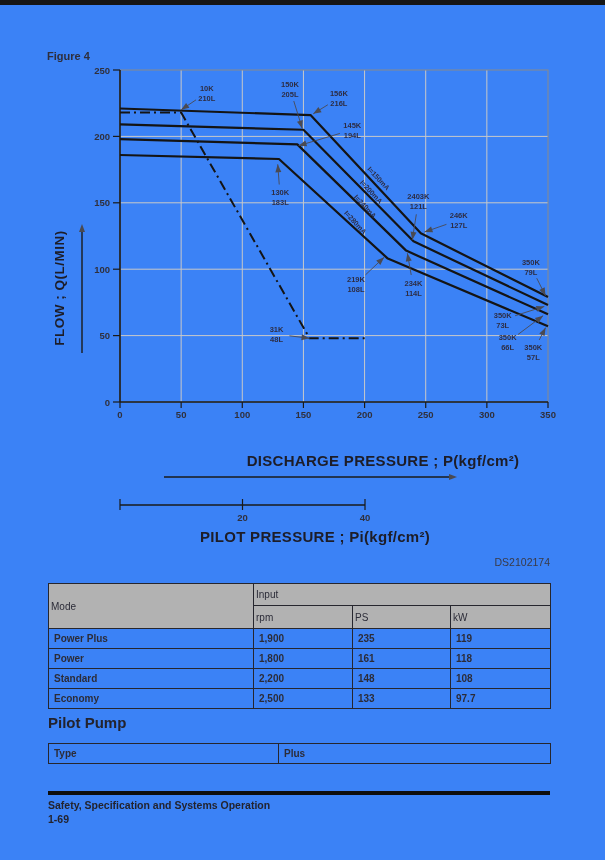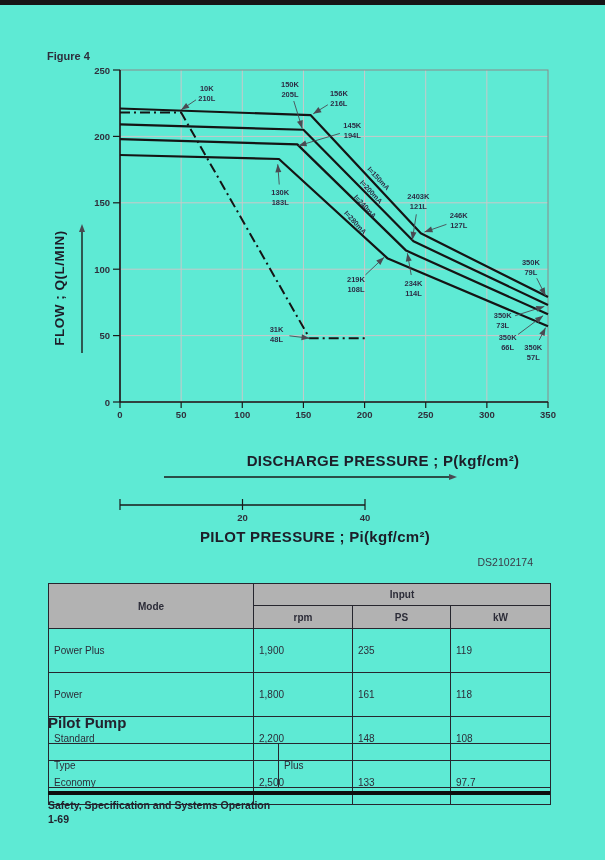--- a/index.html
+++ b/index.html
@@ -1,27 +1,27 @@
 <!DOCTYPE html>
 <html><head>
 <meta charset="utf-8">
 <style>
   html,body{margin:0;padding:0;background:#e8e8e8;}
-  .page{position:relative;width:605px;height:860px;background:#5eead4;overflow:hidden;
+  .page{position:relative;width:605px;height:860px;background:#3b82f6;overflow:hidden;
         font-family:"Liberation Sans",sans-serif;color:#2c2c38;}
   .top-bar{position:absolute;left:0;top:0;width:605px;height:5px;background:#161616;}
   .figure-label{position:absolute;left:47px;top:50px;font-size:11px;font-weight:700;color:#2e2e3c;}
   #chart-svg{position:absolute;left:0;top:0;width:605px;height:575px;}
-  .ds-code{position:absolute;left:31px;top:556px;width:502px;text-align:right;
+  .ds-code{position:absolute;left:48px;top:556px;width:502px;text-align:right;
            font-size:10.5px;color:#3a3a46;}
   table.doc{position:absolute;left:48px;border-collapse:collapse;width:502px;
             font-size:10px;color:#2c2c38;table-layout:fixed;}
-  table.doc td,table.doc th{border:1px solid #26262e;padding:14px 5px;
-            font-weight:400;text-align:left;overflow:hidden;white-space:nowrap;}
-  table.doc th{background:#b2b2b2;text-align:center;font-weight:700;padding:2px 2px;}
+  table.doc td,table.doc th{border:1px solid #26262e;padding:2px 5px;
+            font-weight:700;text-align:left;overflow:hidden;white-space:nowrap;}
+  table.doc th{background:#b2b2b2;font-weight:400;padding:2px 2px;}
   .mode-table{top:583px;}
   .mode-table tr.hrow1 th{height:17px;}
   .mode-table tr.hrow2 th{height:18px;}
   .mode-table tr.drow td{height:15px;}
   .pilot-heading{position:absolute;left:48px;top:714px;font-size:15px;font-weight:700;color:#23232e;}
   .pilot-table{top:743px;}
   .pilot-table td{height:15px;}
   .footer-rule{position:absolute;left:48px;top:791px;width:502px;height:4px;background:#0e0e0e;}
   .footer-text{position:absolute;left:48px;top:798px;width:502px;text-align:left;
                font-size:10.5px;font-weight:700;color:#23232e;line-height:14px;}

